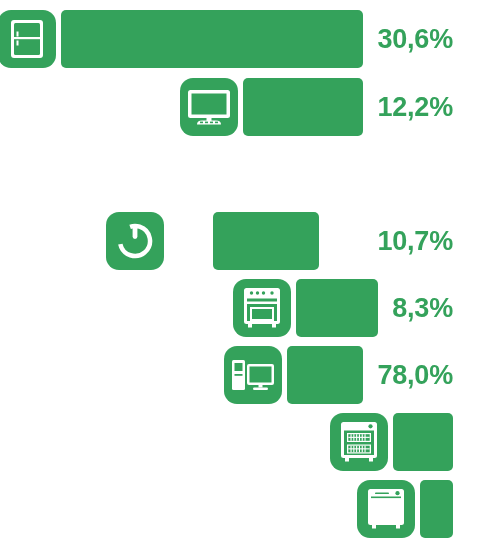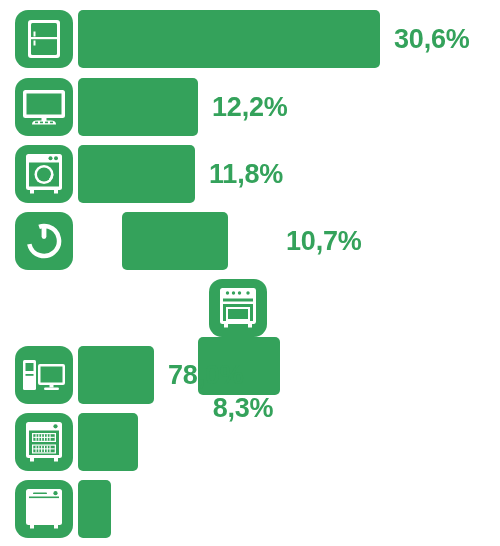--- a/index.html
+++ b/index.html
@@ -14,24 +14,25 @@
     overflow: hidden;
   }
   #chart {
     position: relative;
     width: 500px;
     height: 546px;
     background: #ffffff;
   }
   .row {
     position: absolute;
-    left: 12px;
+    left: 5px;
     width: 448px;
     display: flex;
     align-items: center;
+    justify-content: flex-end;
   }
   .icon-box {
     position: relative;
     flex: 0 0 auto;
     width: 58px;
     height: 58px;
     margin-left: 3px;
     border-radius: 13px;
     background: #34a25b;
     display: flex;
@@ -88,50 +89,33 @@
         <rect x="13" y="32.6" width="3" height="1.6" fill="#34a25b"></rect>
         <rect x="18" y="32.6" width="3" height="1.6" fill="#34a25b"></rect>
         <rect x="23" y="32.6" width="3" height="1.6" fill="#34a25b"></rect>
         <rect x="28" y="32.6" width="3" height="1.6" fill="#34a25b"></rect>
       </svg>
     </div>
     <div class="bar" style="width:120px;"></div>
     <div class="value">12,2%</div>
   </div>
 
-  <div class="row" style="top:145px;">
-    <div class="icon-box">
-      <svg width="40" height="42" viewBox="0 0 40 42" aria-hidden="true">
-        <rect x="2" y="1" width="36" height="36" rx="2.5" fill="#ffffff"></rect>
-        <rect x="5" y="9.5" width="30" height="24" fill="#34a25b"></rect>
-        <circle cx="20" cy="21.5" r="9.5" fill="#ffffff"></circle>
-        <circle cx="20" cy="21.5" r="7" fill="#34a25b"></circle>
-        <path d="M25 26 a7 7 0 0 0 2-4.5 l2.6 0 a9.6 9.6 0 0 1 -3 6.2 z" fill="#ffffff"></path>
-        <circle cx="26.5" cy="5.3" r="2" fill="#34a25b"></circle>
-        <circle cx="32" cy="5.3" r="2" fill="#34a25b"></circle>
-        <rect x="6" y="37" width="4" height="3.5" fill="#ffffff"></rect>
-        <rect x="30" y="37" width="4" height="3.5" fill="#ffffff"></rect>
-      </svg>
-    </div>
-    <div class="bar" style="width:117px;"></div>
-    <div class="value">11,8%</div>
-  </div>
 
   <div class="row" style="top:212px;gap:44px;">
     <div class="icon-box">
       <svg width="38" height="38" viewBox="0 0 38 38" aria-hidden="true">
         <path d="M19 19 m0 -15 a15 15 0 1 0 0.01 0" fill="none" stroke="#ffffff" stroke-width="4.5" stroke-dasharray="72 22" transform="rotate(-102 19 19)"></path>
         <rect x="16.6" y="2" width="4.8" height="15" rx="2.4" fill="#ffffff"></rect>
       </svg>
     </div>
     <div class="bar" style="width:106px;"></div>
     <div class="value">10,7%</div>
   </div>
 
-  <div class="row" style="top:279px;flex-direction:column;">
+  <div class="row" style="top:279px;">
     <div class="icon-box">
       <svg width="40" height="42" viewBox="0 0 40 42" aria-hidden="true">
         <rect x="2" y="1" width="36" height="36" rx="2.5" fill="#ffffff"></rect>
         <rect x="5" y="11.5" width="30" height="3" fill="#34a25b"></rect>
         <rect x="5" y="17" width="30" height="17" fill="#34a25b"></rect>
         <rect x="8" y="20" width="24" height="14" fill="#ffffff"></rect>
         <rect x="10" y="22" width="20" height="10" fill="#34a25b"></rect>
         <circle cx="9.5" cy="6" r="1.7" fill="#34a25b"></circle>
         <circle cx="15.5" cy="6" r="1.7" fill="#34a25b"></circle>
         <circle cx="21.5" cy="6" r="1.7" fill="#34a25b"></circle>

